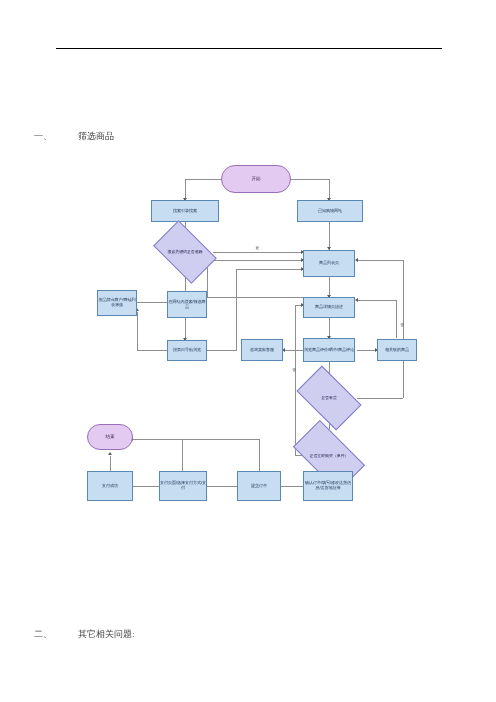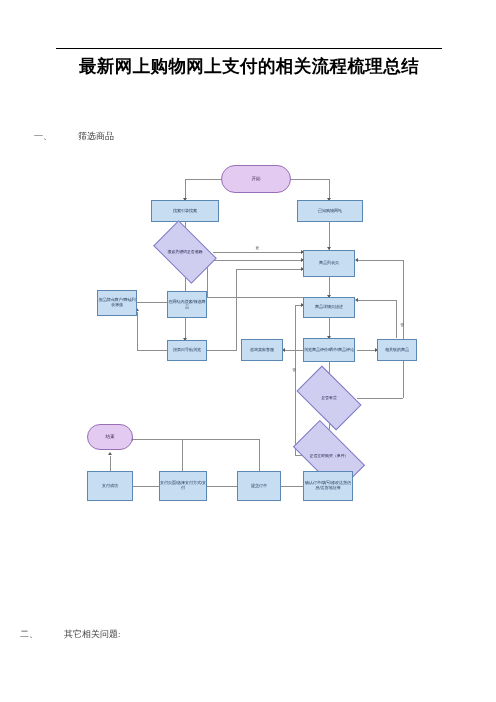--- a/index.html
+++ b/index.html
@@ -16,21 +16,21 @@
     position:absolute;left:56px;top:54px;width:386px;
     text-align:center;font-size:17.5px;font-weight:bold;letter-spacing:.4px;
     font-family:"Liberation Serif","DejaVu Serif",serif;white-space:nowrap;
   }
 
   .sec{position:absolute;font-size:9px;color:#4a4a4a;font-family:"Liberation Serif","DejaVu Serif",serif;}
   .sec .num{display:inline-block;width:44px;}
   .sec .txt{color:#3c3c3c;}
 
   .sec1{left:34px;top:130px;}
-  .sec2{left:20px;top:628px;}
+  .sec2{left:34px;top:628px;}
 
   
   .flow{position:absolute;left:85px;top:160px;width:345px;height:345px;}
   .node{position:absolute;box-sizing:border-box;display:flex;align-items:center;justify-content:center;text-align:center;}
   .node span{display:block;line-height:1.12;font-size:4.1px;color:#23324a;
              font-family:"Liberation Sans","DejaVu Sans",sans-serif;letter-spacing:-.1px;}
 
   .rect{background:#c7ddf2;border:0.8px solid #5b87b5;}
   .rect span{color:#1d3352;}
 
@@ -59,21 +59,20 @@
   .elbl{position:absolute;font-size:3.6px;color:#444;background:#fff;padding:0 .5px;
         font-family:"Liberation Sans","DejaVu Sans",sans-serif;line-height:1;}
   .elbl.vert{writing-mode:vertical-rl;}
 </style>
 </head>
 <body>
 
 <div class="page">
 
   <div class="title-rule"></div>
-  <div class="doc-title">最新网上购物网上支付的相关流程梳理总结</div>
 
   <div class="sec sec1">
     <span class="num">一、</span><span class="txt">筛选商品</span>
   </div>
 
   <div class="sec sec2">
     <span class="num">二、</span><span class="txt">其它相关问题:</span>
   </div>
 
   <div class="flow">

